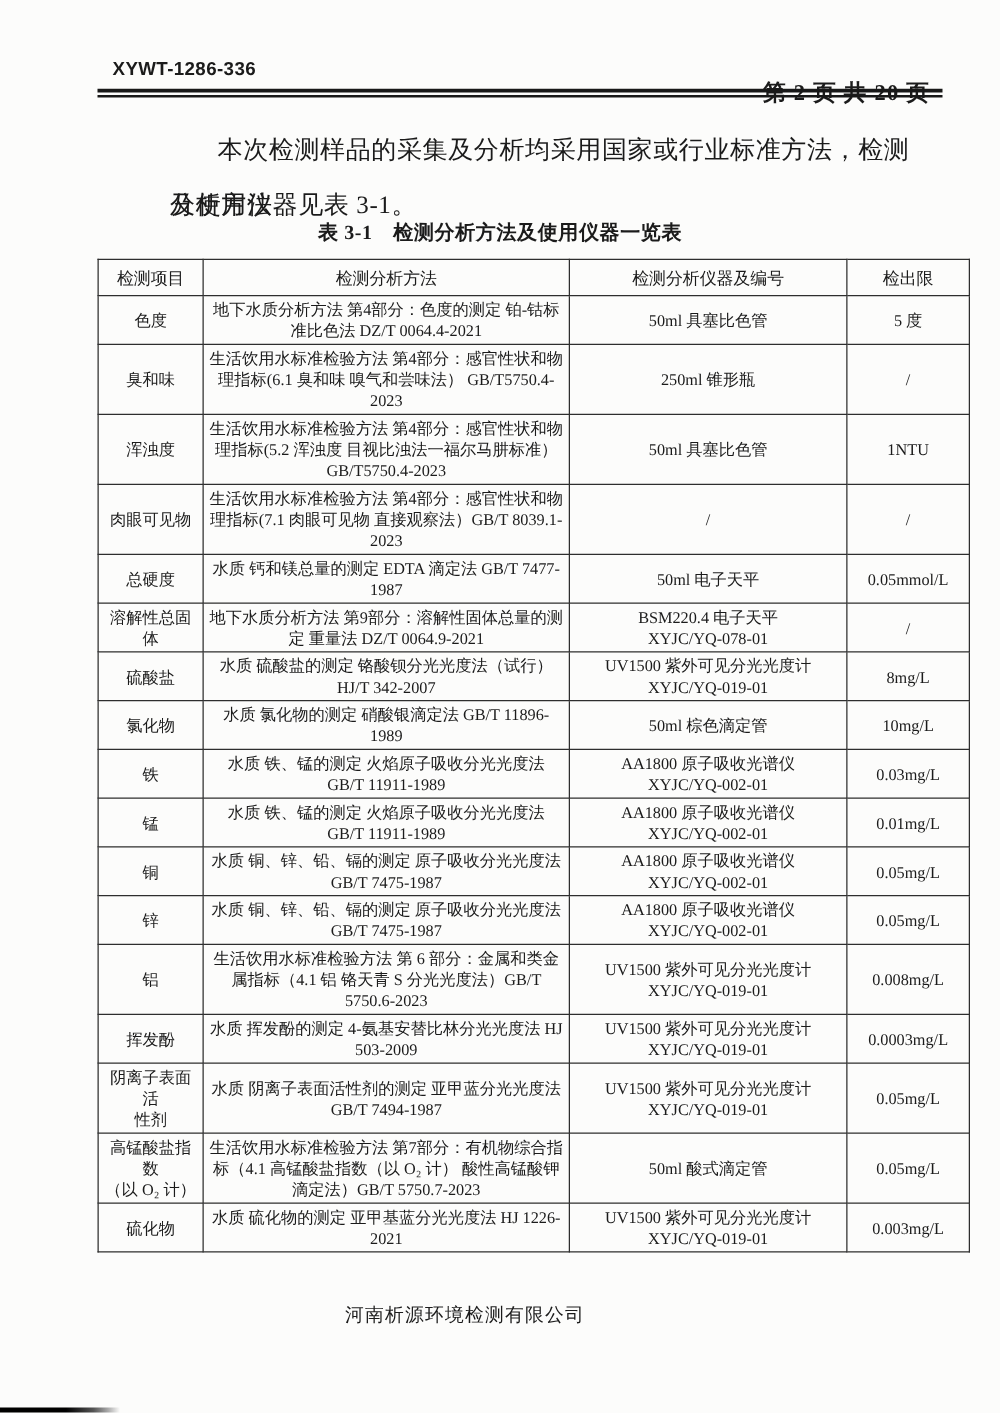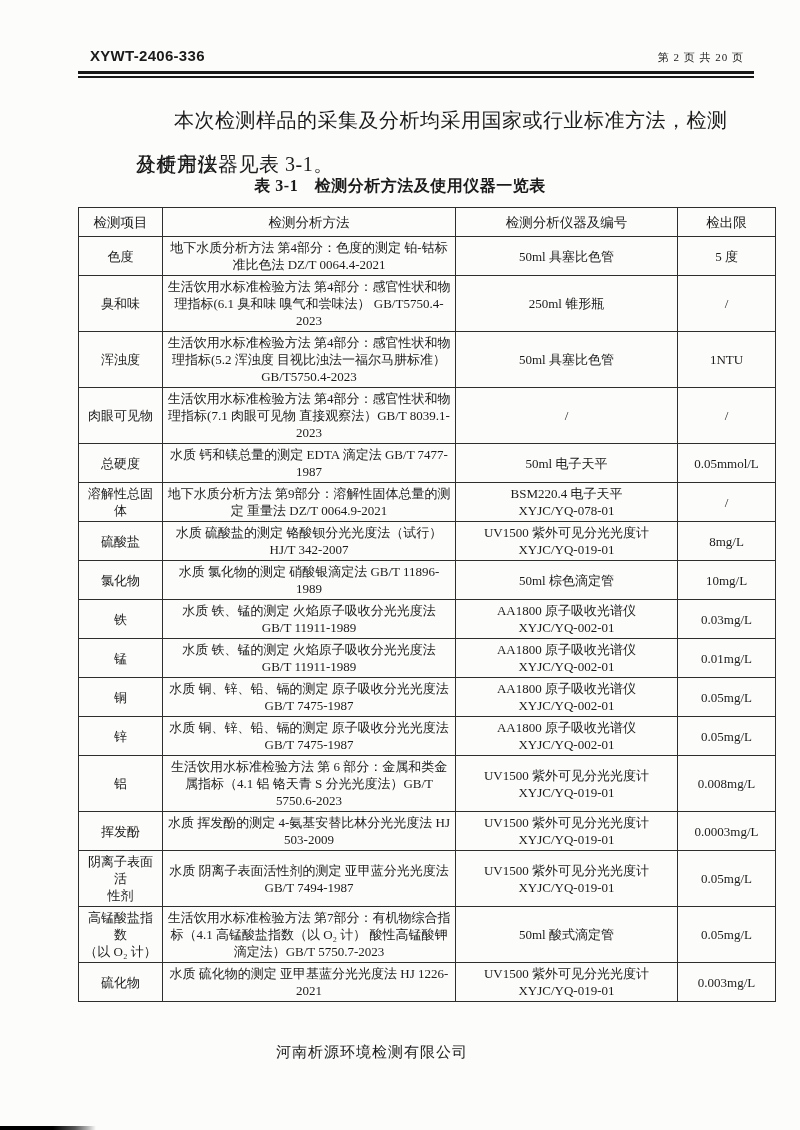--- a/index.html
+++ b/index.html
@@ -14,22 +14,22 @@
   }
   .page{position:absolute;inset:0;}
 
   
   .doc-number{
     position:absolute;left:90px;top:47px;
     font-family:"Liberation Sans","DejaVu Sans",sans-serif;
     font-weight:bold;font-size:15px;letter-spacing:.3px;
   }
   .page-indicator{
-    position:absolute;right:56px;top:50px;
-    font-size:11px;font-weight:400;letter-spacing:1px;
+    position:absolute;right:56px;top:62px;
+    font-size:18px;font-weight:700;letter-spacing:1px;
   }
   .header-rule{
     position:absolute;left:78px;top:71px;width:676px;height:2px;
     border-top:3px solid #181818;border-bottom:2px solid #181818;
   }
 
   
   .intro{position:absolute;left:88px;top:98px;width:648px;font-size:20px;}
   .intro .line{height:44px;line-height:44px;letter-spacing:.5px;margin-left:48px;}
   .intro .line.first{text-indent:38px;}
@@ -69,21 +69,21 @@
   .scan-artifact{
     position:absolute;left:0;bottom:0;width:96px;height:4px;
     background:linear-gradient(to right,#000 55%,#555 78%,#aaa 90%,transparent);
   }
 </style>
 </head>
 <body>
 
 <div class="page">
 
-  <div class="doc-number">XYWT-2406-336</div>
+  <div class="doc-number">XYWT-1286-336</div>
   <div class="page-indicator">第 2 页 共 20 页</div>
   <div class="header-rule"></div>
 
   <div class="intro">
     <div class="line first">本次检测样品的采集及分析均采用国家或行业标准方法，检测分析方法</div>
     <div class="line">及使用仪器见表 3-1。</div>
   </div>
 
   <div class="table-title">表 3-1　检测分析方法及使用仪器一览表</div>
 

